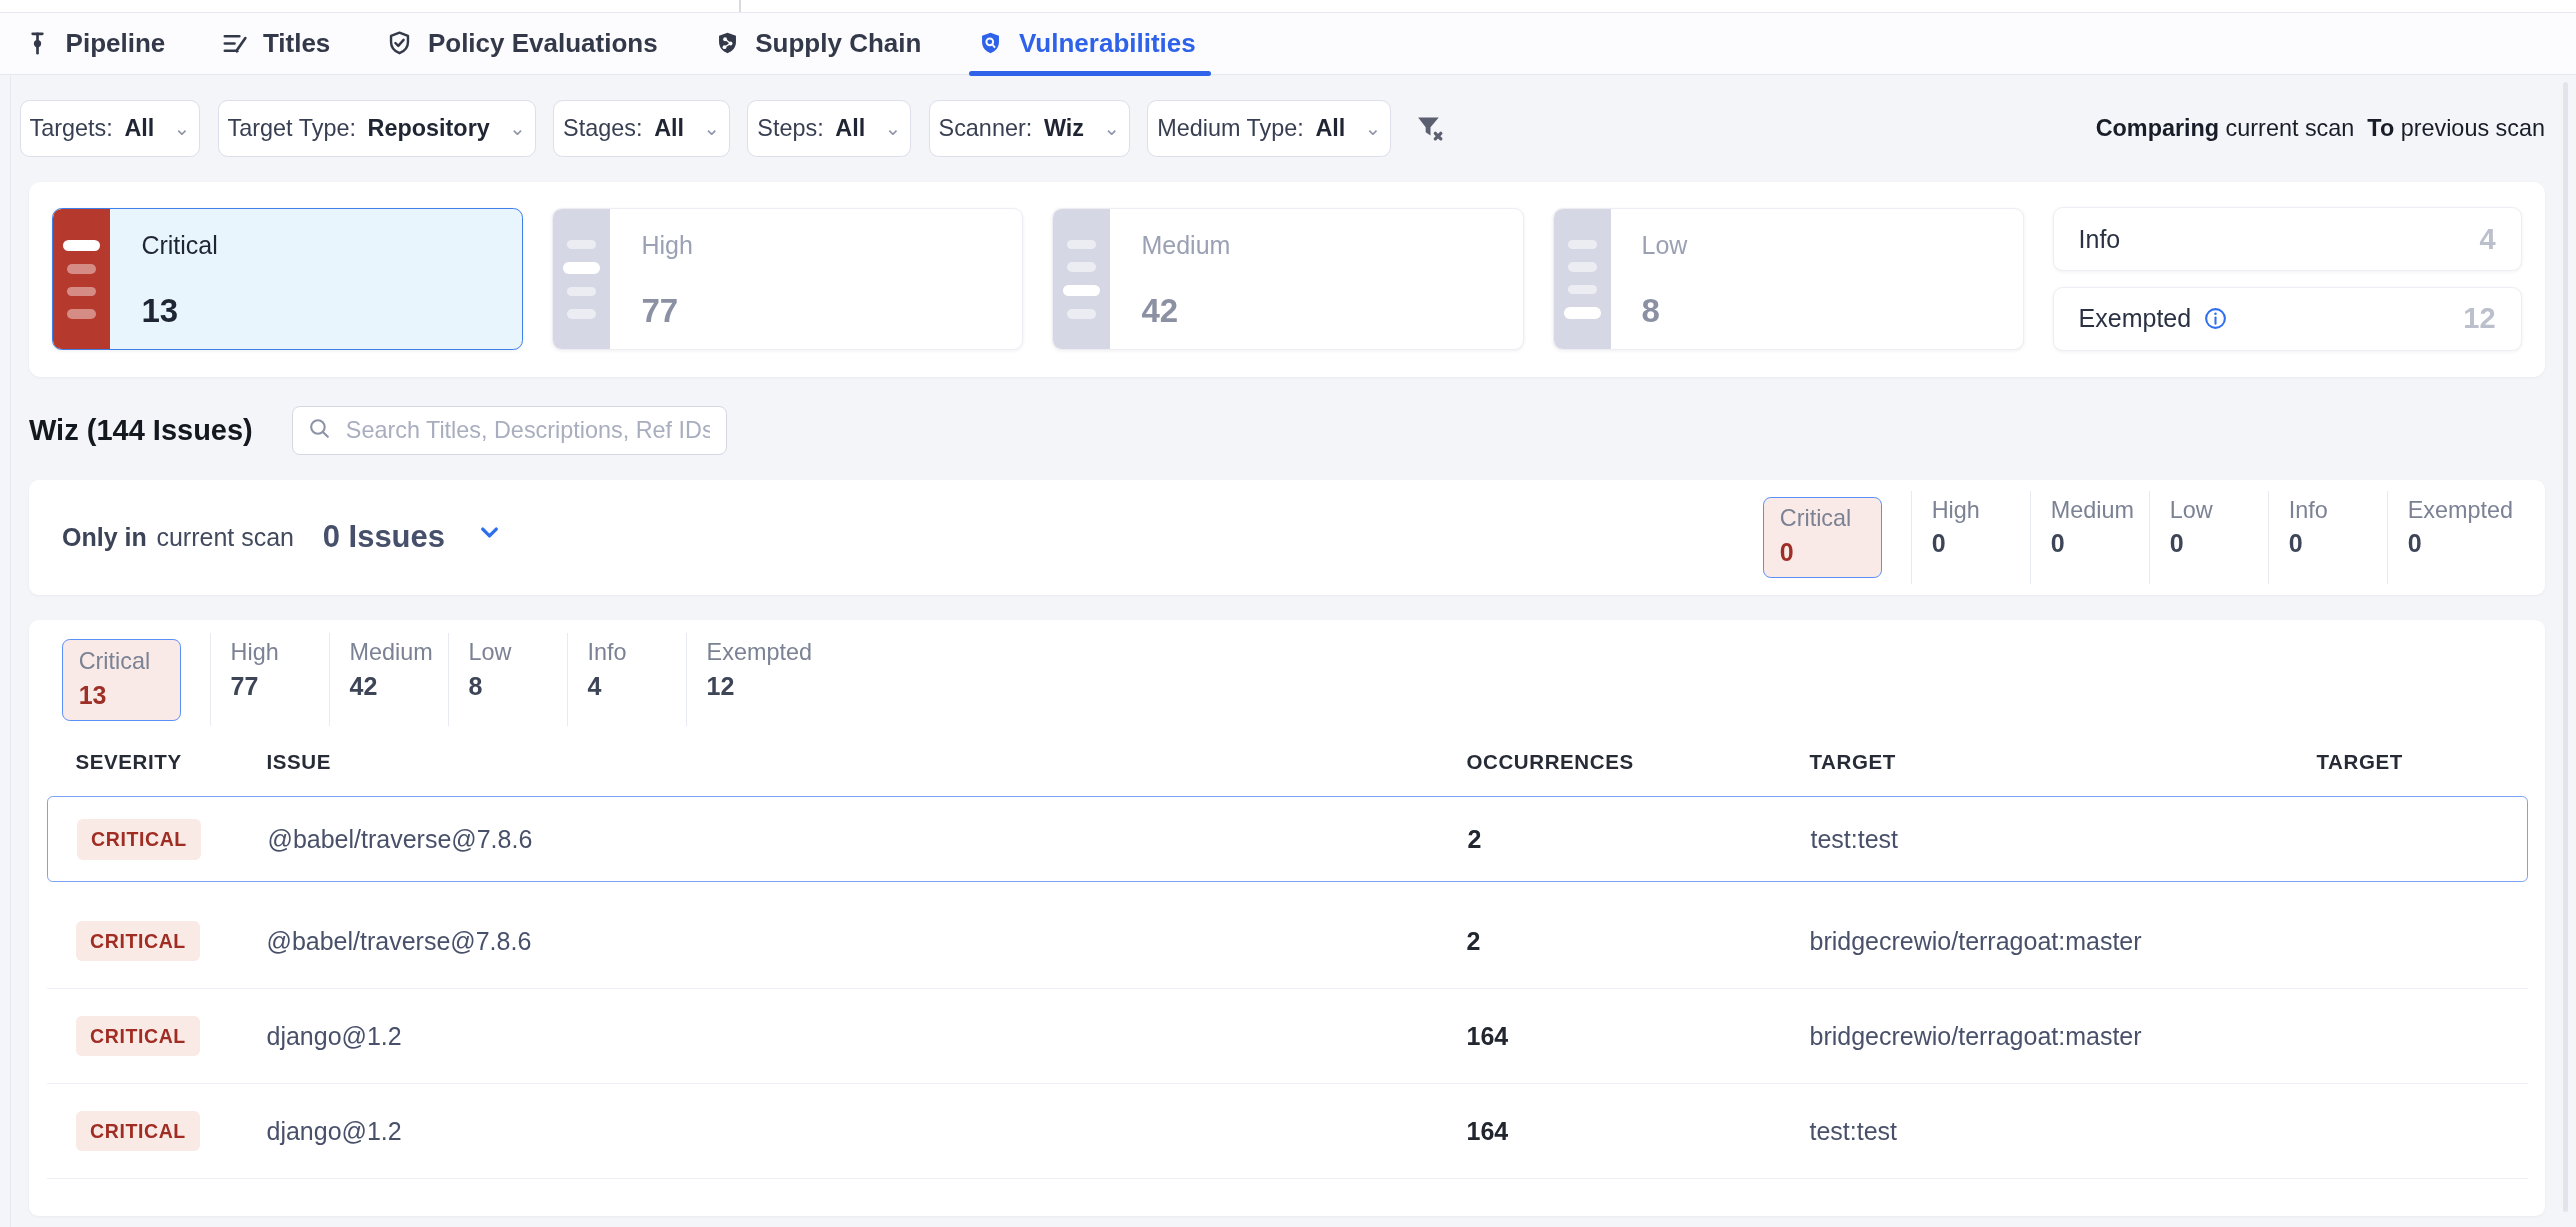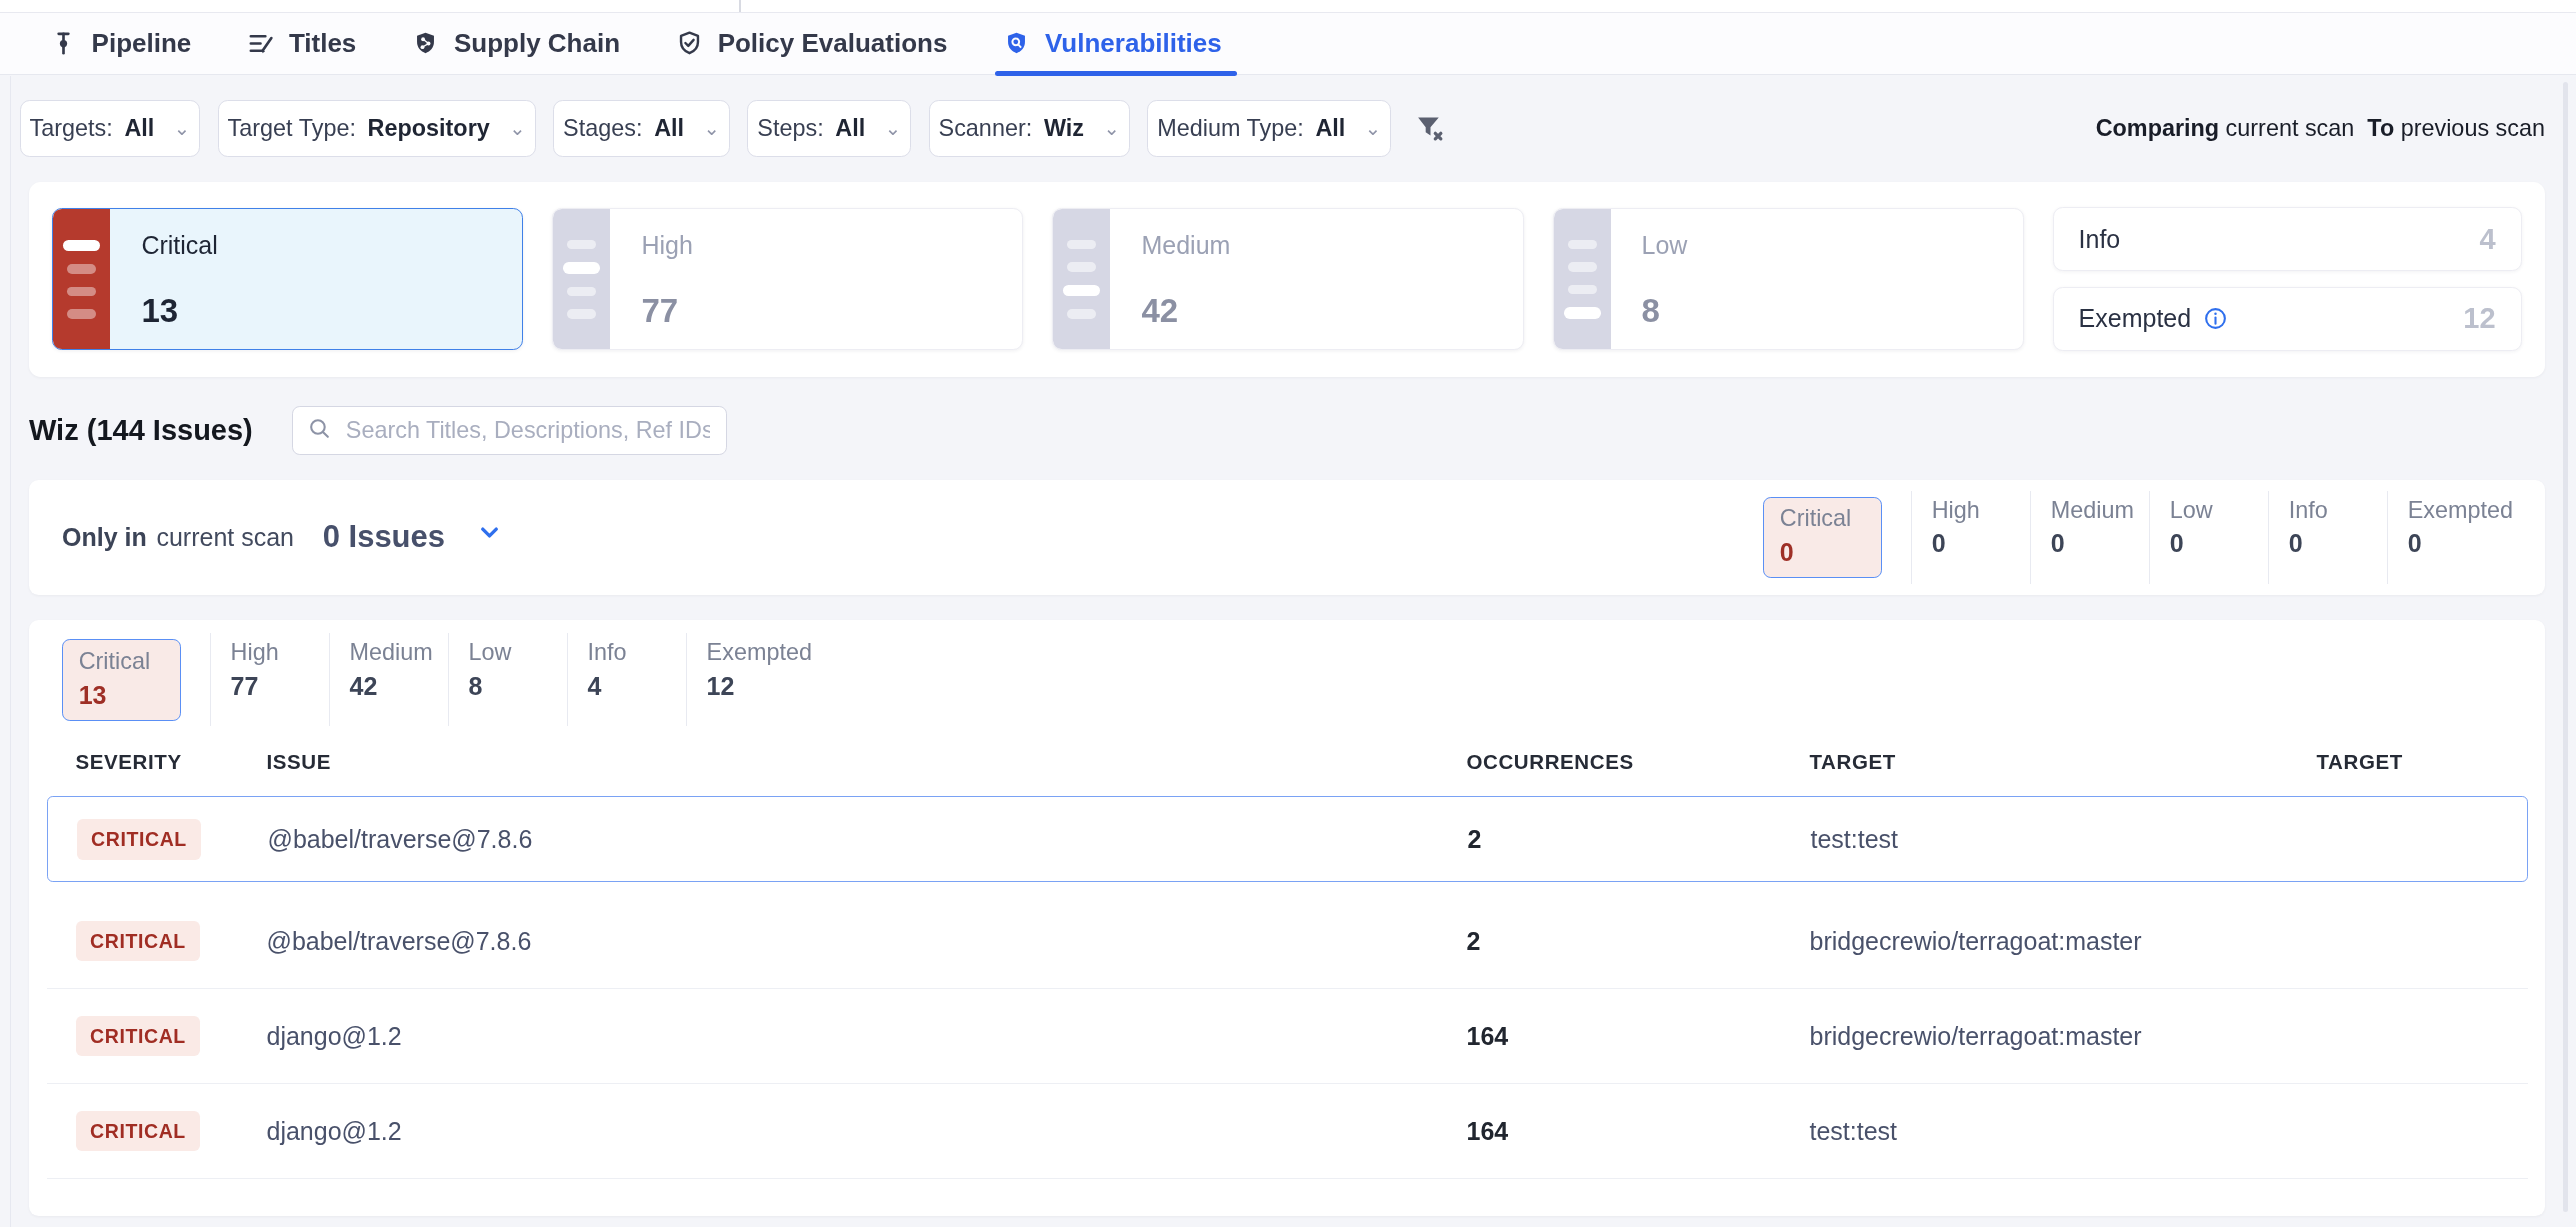--- a/index.html
+++ b/index.html
@@ -6,21 +6,21 @@
   html,body { width:2576px; height:1228px; }
   body {
     font-family:"Liberation Sans","DejaVu Sans",sans-serif;
     background:#f4f5f9; color:#1e2534; overflow:hidden; position:relative;
   }
   
   .topstrip { height:12.7px; background:#fff; border-bottom:1px solid #e8e9f0; position:relative; }
   .topstrip .strip-divider { position:absolute; left:739px; top:0; width:1.9px; height:11.7px; background:#d8dae2; }
   .tabbar {
     height:62px; background:#fcfcfe; border-bottom:1.9px solid #e6e8ef;
-    display:flex; align-items:center; padding-left:49px; gap:55px;
+    display:flex; align-items:center; padding-left:23px; gap:55px;
   }
   .tab { display:flex; align-items:center; gap:13.6px; height:62px; position:relative;
          font-size:26px; font-weight:700; color:#34394a; cursor:pointer; }
   .tab svg { width:29px; height:29px; }
   .tab.active { color:#2e62e9; }
   .tab.active::after { content:""; position:absolute; left:-7.8px; right:-15.6px; bottom:-1.9px;
                        height:4.9px; background:#2e62e9; border-radius:3.9px; }
   
   .filters { display:flex; align-items:center; gap:17.5px; margin:25px 31px 0 19.5px; }
   .filterbtn {
@@ -135,35 +135,35 @@
   </div>
   <div class="tab">
     <svg viewBox="0 0 24 24" fill="none" stroke="#34394a" stroke-width="2.2" stroke-linecap="round">
       <path d="M4 6h12M4 12h8M4 18h10"></path>
         <path d="M14 17.5L21 7.5"></path>
         <path d="M13.4 20l.6-2.5 1.8 1.2z" fill="#34394a" stroke="none"></path>
     </svg>
     <span>Titles</span>
   </div>
   <div class="tab">
+    <svg viewBox="0 0 24 24" fill="none" stroke="#34394a" stroke-width="2" stroke-linecap="round" stroke-linejoin="round">
+      <path d="M12 3l7 2.6v5.2c0 4.6-3 7.7-7 9.2-4-1.5-7-4.6-7-9.2V5.6z"></path>
+        <path d="M8.6 11.6l2.4 2.4 4.4-5"></path>
+    </svg>
+    <span>Policy Evaluations</span>
+  </div>
+  <div class="tab">
     <svg viewBox="0 0 24 24">
       <path d="M12 3l7 2.6v5.2c0 4.6-3 7.7-7 9.2-4-1.5-7-4.6-7-9.2V5.6z" fill="#34394a"></path>
       <circle cx="10" cy="8.5" r="1.6" fill="#fcfcfe"></circle>
         <circle cx="14.5" cy="12" r="1.6" fill="#fcfcfe"></circle>
         <circle cx="9.5" cy="15" r="1.6" fill="#fcfcfe"></circle>
       <path d="M10 8.5l4.5 3.5-5 3" stroke="#fcfcfe" stroke-width="1.1" fill="none"></path>
     </svg>
     <span>Supply Chain</span>
-  </div>
-  <div class="tab">
-    <svg viewBox="0 0 24 24" fill="none" stroke="#34394a" stroke-width="2" stroke-linecap="round" stroke-linejoin="round">
-      <path d="M12 3l7 2.6v5.2c0 4.6-3 7.7-7 9.2-4-1.5-7-4.6-7-9.2V5.6z"></path>
-        <path d="M8.6 11.6l2.4 2.4 4.4-5"></path>
-    </svg>
-    <span>Policy Evaluations</span>
   </div>
   <div class="tab active">
     <svg viewBox="0 0 24 24">
       <path d="M12 3l7 2.6v5.2c0 4.6-3 7.7-7 9.2-4-1.5-7-4.6-7-9.2V5.6z" fill="#2e62e9"></path>
       <circle cx="11.4" cy="10.6" r="2.8" fill="none" stroke="#fcfcfe" stroke-width="1.6"></circle>
         <path d="M13.4 12.8l2.4 2.6" stroke="#fcfcfe" stroke-width="1.6"></path>
     </svg>
     <span>Vulnerabilities</span>
   </div>
 </div>

